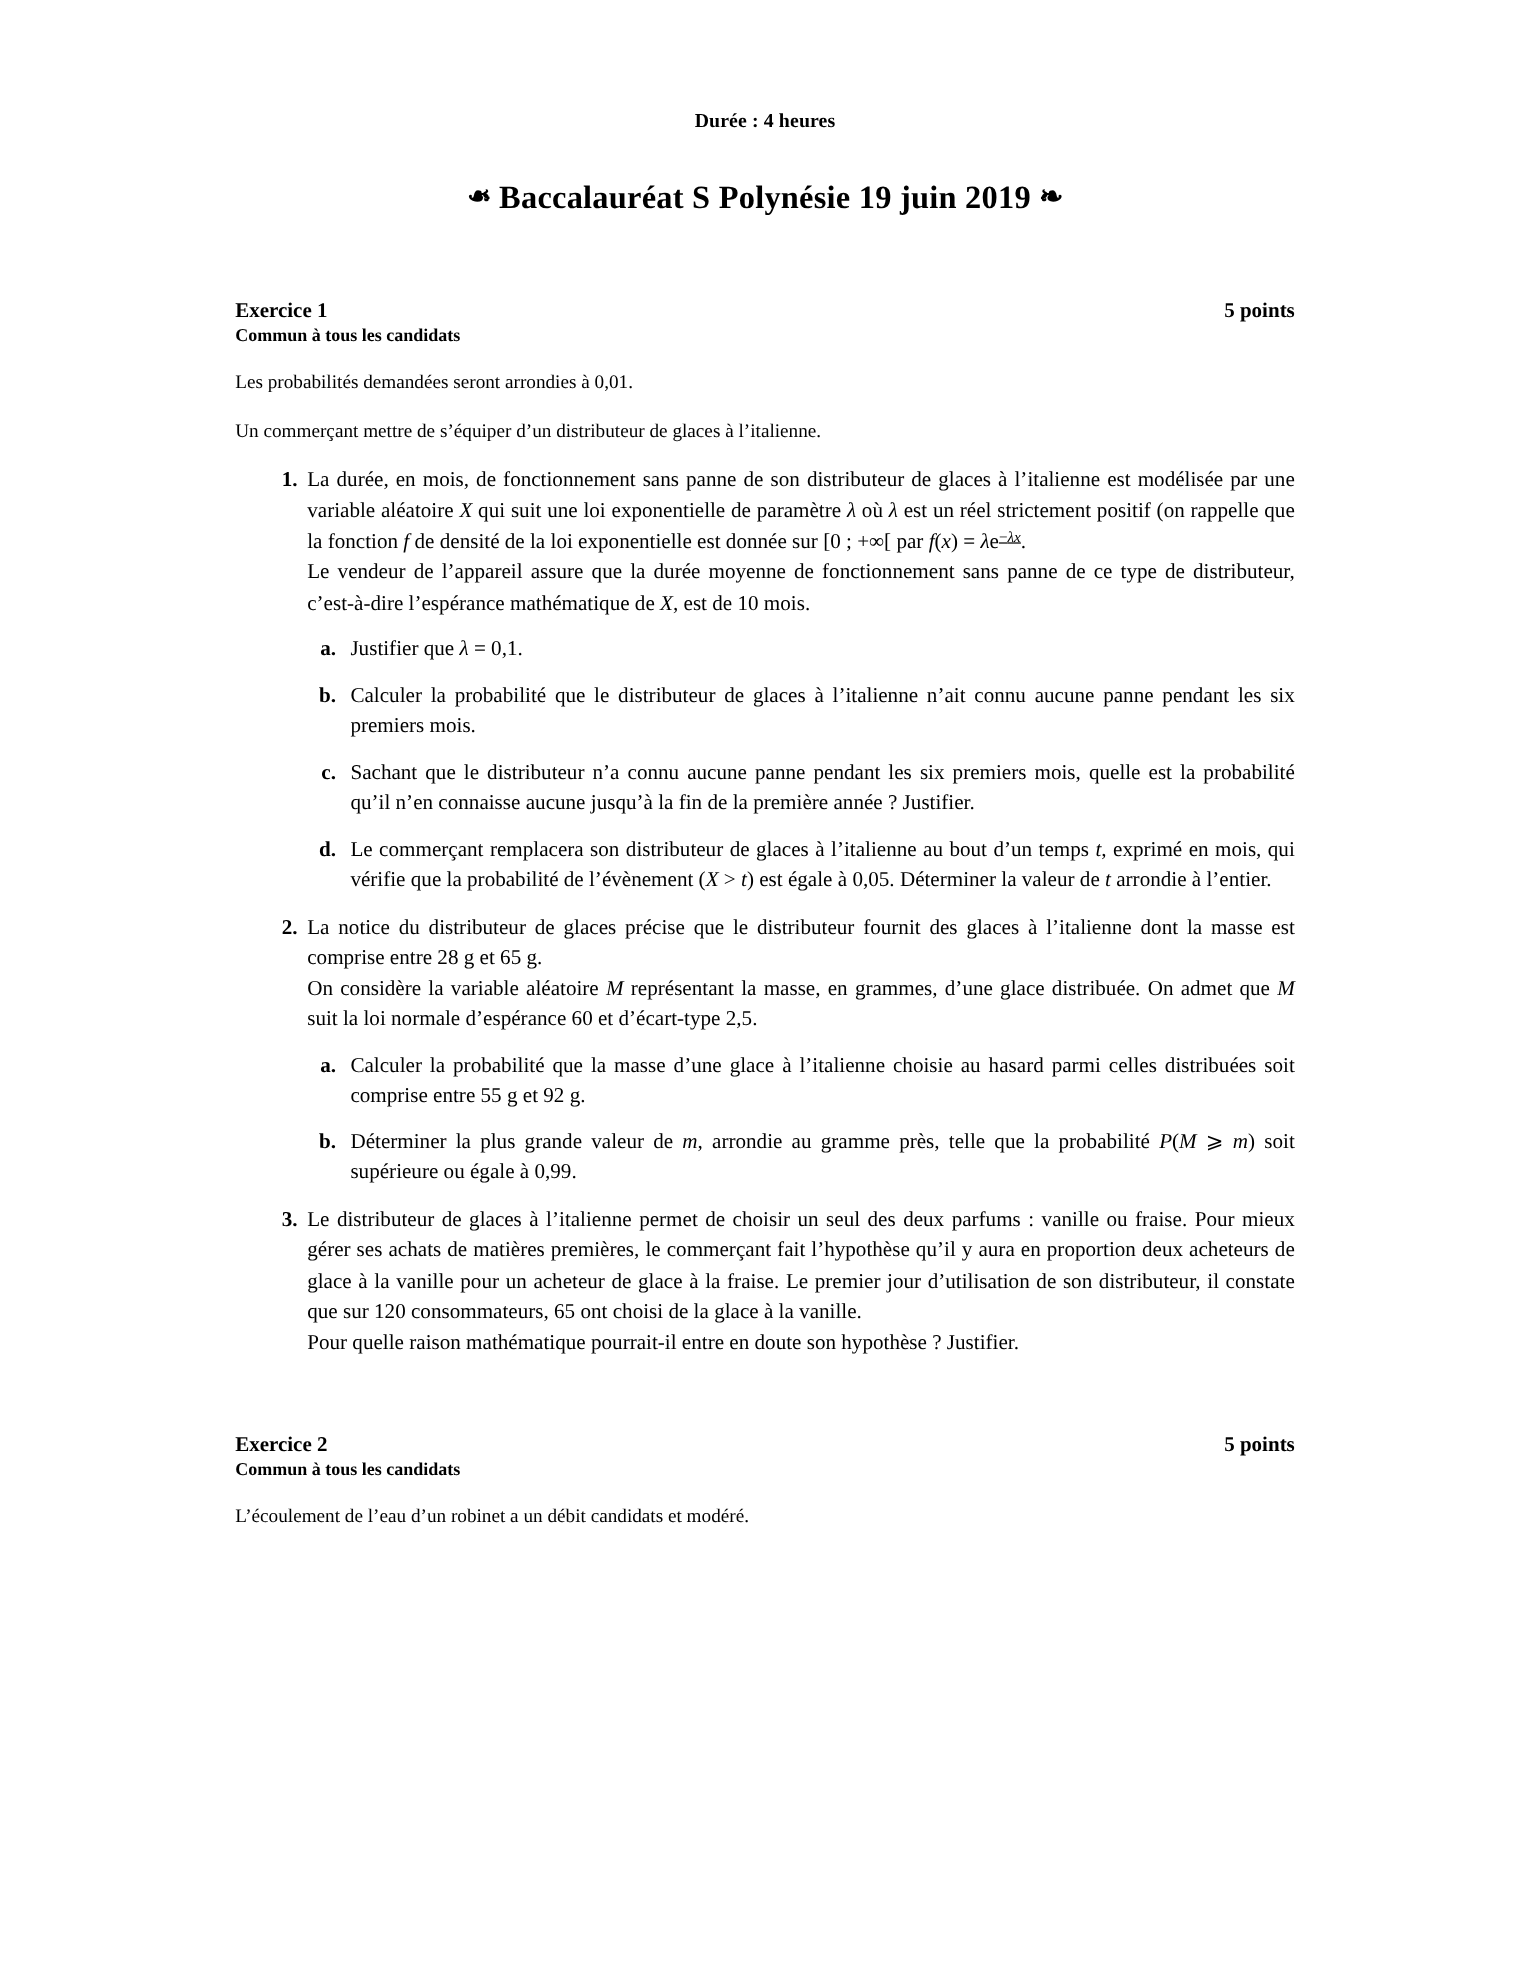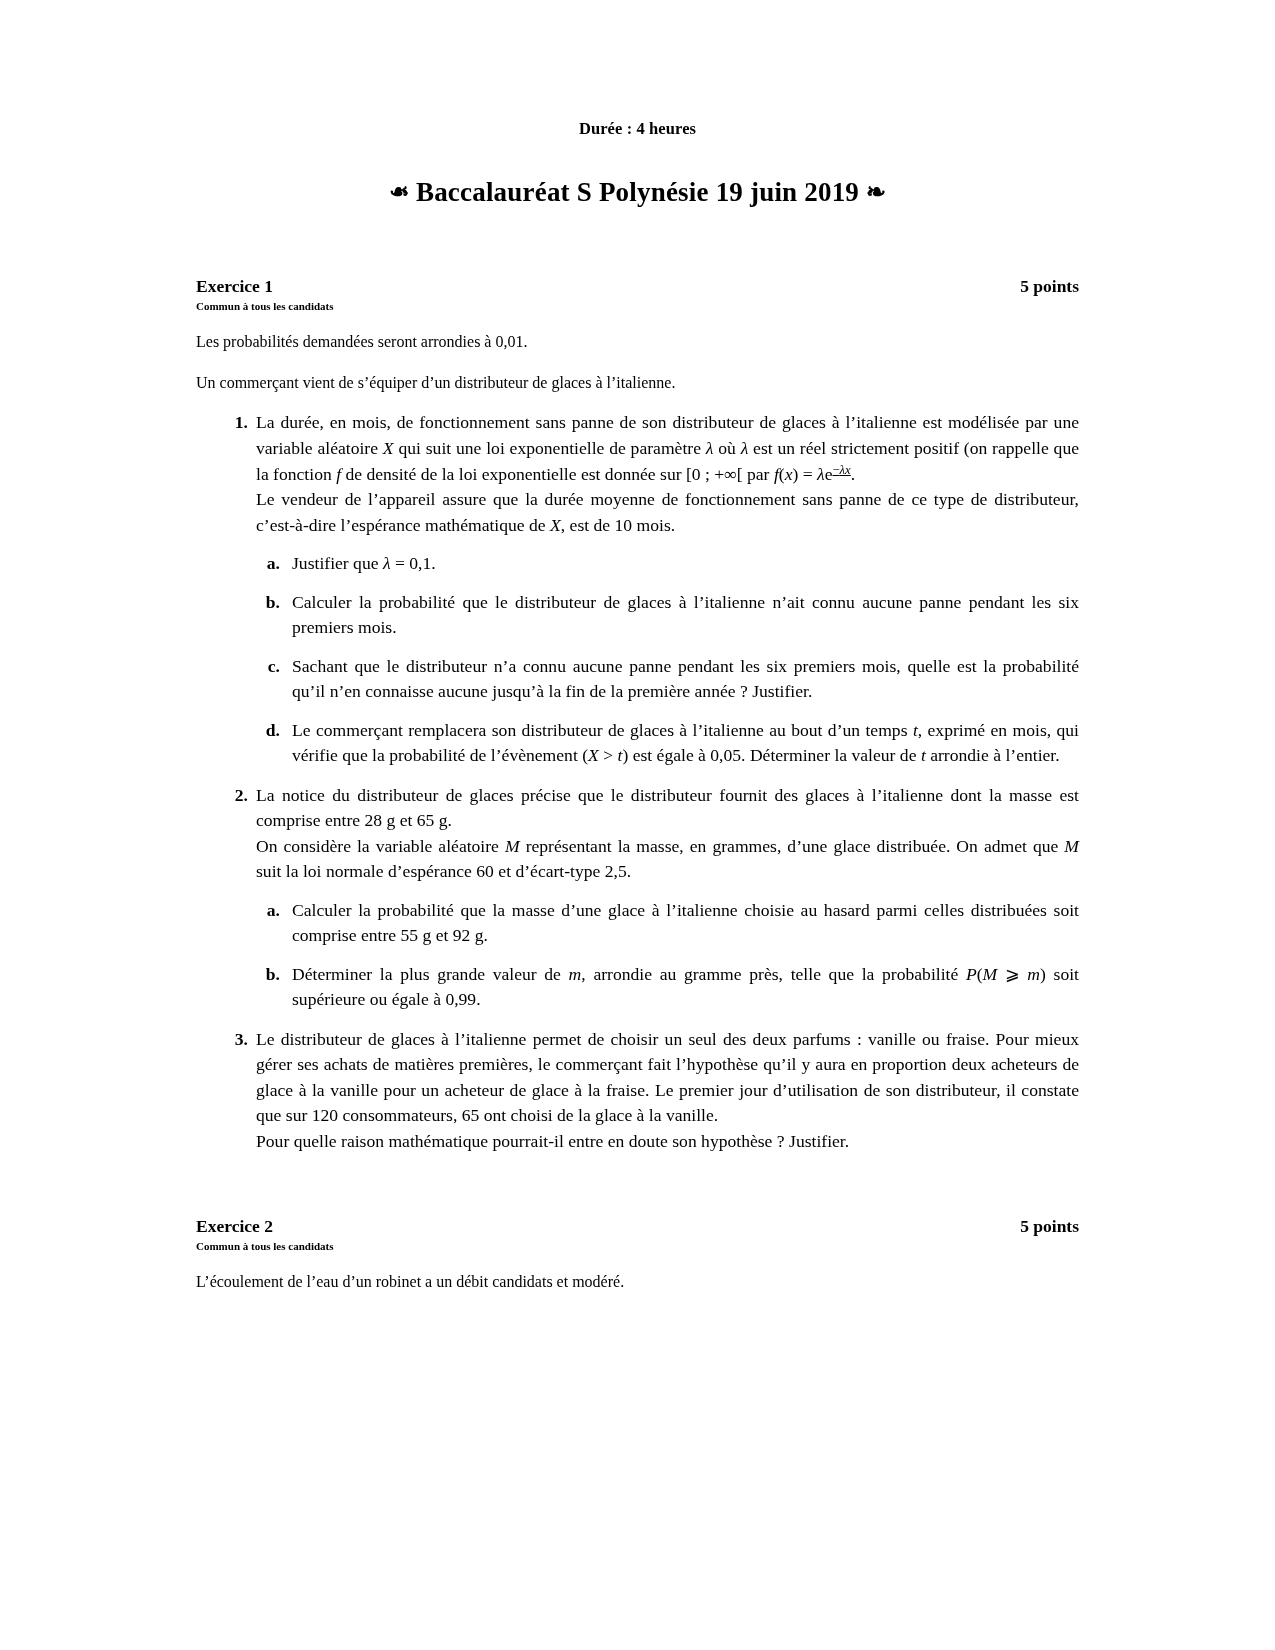--- a/index.html
+++ b/index.html
@@ -14,21 +14,21 @@
     color: #000000;
     position: relative;
     overflow: hidden;
   }
   .page {
     position: absolute;
     left: 0; top: 0;
     width: 1275px;
     height: 1650px;
     box-sizing: border-box;
-    padding: 119px 196px 0 196px;
+    padding: 91px 196px 0 196px;
   }
   .duration {
     text-align: center;
     font-weight: bold;
     font-size: 16.5px;
     letter-spacing: 0.1px;
     margin: 0 0 0 0;
   }
   .doc-title {
     text-align: center;
@@ -47,21 +47,21 @@
     display: flex;
     justify-content: space-between;
     align-items: flex-end;
     font-weight: bold;
     font-size: 17.5px;
     margin-top: 62px;
   }
   .ex-head.first { margin-top: 68px; }
   .ex-sub {
     font-weight: bold;
-    font-size: 11px;
+    font-size: 15px;
     margin-top: 3px;
   }
   p.body {
     font-size: 16px;
     line-height: 1.44;
     margin: 18px 0 0 0;
     text-align: justify;
   }
   ol.lvl1 {
     list-style: none;
@@ -124,21 +124,21 @@
     <span class="orn">❧</span>
   </h1>
 
   <div class="ex-head first">
     <span>Exercice 1</span>
     <span>5 points</span>
   </div>
   <div class="ex-sub">Commun à  tous les candidats</div>
 
   <p class="body">Les probabilités demandées seront arrondies à 0,01.</p>
-  <p class="body">Un commerçant vient de s’équiper d’un distributeur de glaces à l’italienne.</p>
+  <p class="body">Un commerçant mettre de s’équiper d’un distributeur de glaces à l’italienne.</p>
 
   <ol class="lvl1">
 
     <li>
       <span class="num">1.</span>
       <span>La durée, en mois, de fonctionnement sans panne de son distributeur de glaces à l’italienne est modélisée par une variable aléatoire <i class="m">X</i> qui suit une loi exponentielle de paramètre <i class="m">λ</i> où <i class="m">λ</i> est un réel strictement positif (on rappelle que la fonction <i class="m">f</i> de densité de la loi exponentielle est donnée sur [0 ; +∞[ par <i class="m">f</i>(<i class="m">x</i>) = <i class="m">λ</i>e<sup>−<i class="m">λx</i></sup>.</span>
 
       <div class="para">Le vendeur de l’appareil assure que la durée moyenne de fonctionnement sans panne de ce type de distributeur, c’est-à-dire l’espérance mathématique de <i class="m">X</i>, est de 10 mois.</div>
 
       <ol class="lvl2">

